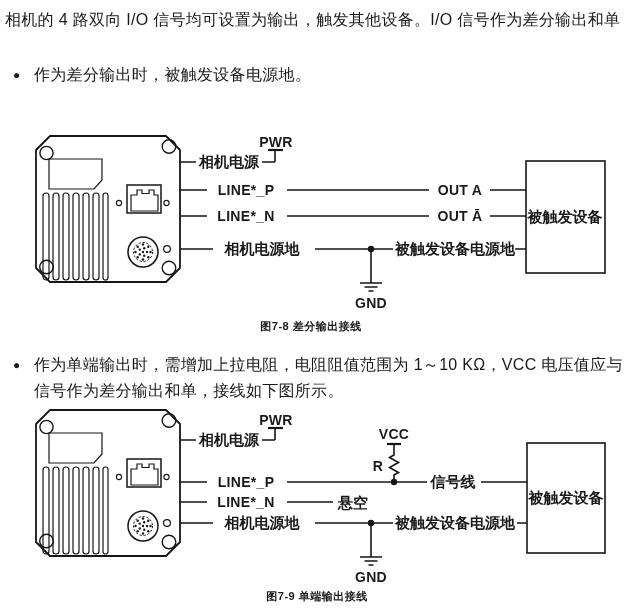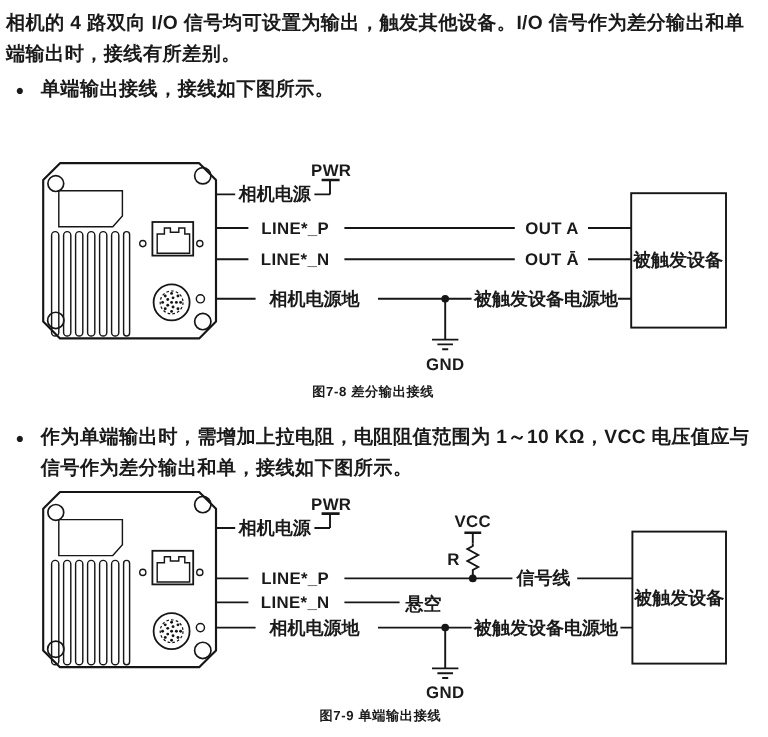--- a/index.html
+++ b/index.html
@@ -7,21 +7,21 @@
   body {
     position:relative;
     background:#ffffff;
     color:#1a1a1a;
     font-family:"Liberation Sans","DejaVu Sans",sans-serif;
     overflow:hidden;
   }
   .abs { position:absolute; }
   .para {
     font-size:16px;
-    font-weight:700;
+    font-weight:400;
     line-height:26px;
     letter-spacing:0.3px;
     white-space:nowrap;
   }
   .bullet-row { display:flex; }
   .bullet-dot {
     width:21px;
     font-size:12px;
     line-height:26px;
     flex:0 0 21px;
@@ -42,26 +42,25 @@
   }
   .t-cjk { font-size:15px; }
   .t-lat { font-size:14px; letter-spacing:0.3px; }
   .wire { stroke:#161616; stroke-width:1.6; fill:none; }
 </style>
 </head>
 <body>
 
 <div class="abs para" style="left:5px; top:7px;">
   <div>相机的 4 路双向 I/O 信号均可设置为输出，触发其他设备。I/O 信号作为差分输出和单</div>
-  <div>端输出时，接线有所差别。</div>
 </div>
 
 <div class="abs para bullet-row" style="left:13px; top:62px;">
   <div class="bullet-dot">●</div>
-  <div>单端输出接线，接线如下图所示。</div>
+  <div>作为差分输出时，被触发设备电源地。</div>
 </div>
 
 <svg class="abs" style="left:0; top:128px;" width="640" height="190" viewBox="0 128 640 190">
   <defs>
     <g id="cam" fill="none" stroke="#161616">
       <path d="M14 0 H130 L144 14 V132 L130 146 H14 L0 132 V14 Z" stroke-width="1.8" stroke-linejoin="round" fill="#ffffff"></path>
       <circle cx="10.5" cy="17" r="6.6" stroke-width="1.4"></circle>
       <circle cx="133" cy="10.5" r="6.8" stroke-width="1.4"></circle>
       <circle cx="10.5" cy="131" r="6.8" stroke-width="1.4"></circle>
       <circle cx="133" cy="132" r="6.8" stroke-width="1.4"></circle>

